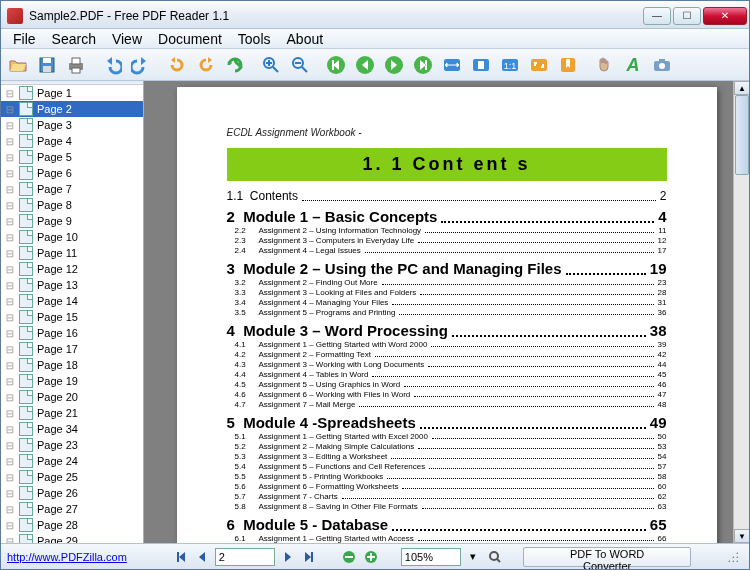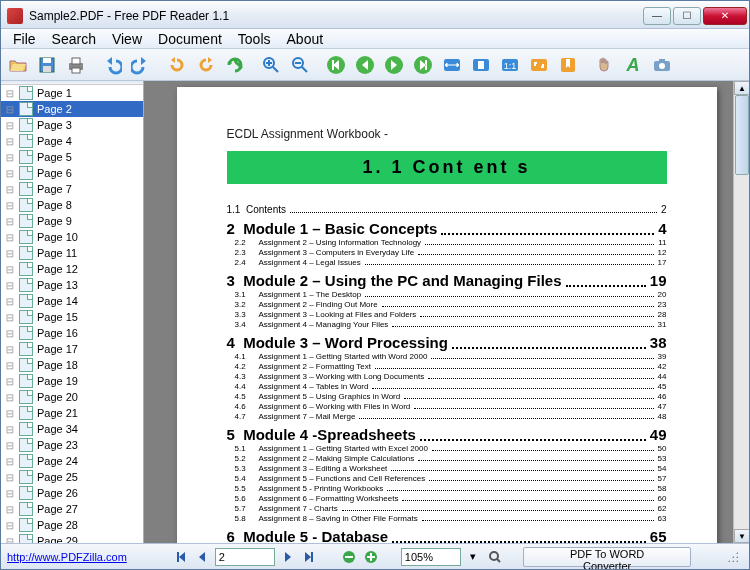--- a/index.html
+++ b/index.html
@@ -23,23 +23,23 @@
 .page-item.selected { background: #316ac5; color: #fff; }
 .page-item.selected .page-icon { filter: none; }
 .page-icon { width:14px; height:14px; background:#e8f0fa; border:1px solid #6a9; position:relative; }
 .page-icon::after { content:''; position:absolute; top:0;right:0;width:4px;height:4px;background:#fff;border-left:1px solid #6a9;border-bottom:1px solid #6a9;}
 .tree-line { width:10px; color:#999; text-align:center; font-size:10px;}
 .viewer { flex: 1; background: #808080; overflow: auto; position: relative; padding: 6px; }
 .vscroll { position:absolute; right:0; top:0; width:16px; height:100%; background:#e8e8e8; border-left:1px solid #bbb;}
 .vscroll-thumb { position:absolute; top:14px; width:14px; left:1px; height:80px; background:linear-gradient(to right,#dde8f5,#c0d4ec); border:1px solid #8aa; border-radius:2px;}
 .vscroll-btn { position:absolute; width:16px; height:14px; background:linear-gradient(to bottom,#f0f5fb,#d5e2f0); border:1px solid #aaa; display:flex;align-items:center;justify-content:center;font-size:8px;}
 .page-canvas { width: 540px; min-height: 640px; background: #fff; margin: 0 auto; box-shadow: 2px 2px 6px rgba(0,0,0,0.4); padding: 40px 50px; font-family: Arial, sans-serif; color:#000; font-size:9px;}
-.doc-hdr { font-size: 12px; color:#222; }
-.hdr-band { background: #22c55e; text-align:center; padding: 6px; margin: 10px 0 8px; font-size: 18px; font-weight: bold; letter-spacing: 3px;}
-.toc-mini { font-size: 10px; margin: 20px 0 2px; display:flex;}
+.doc-hdr { font-style: italic; font-size: 10px; color:#222; }
+.hdr-band { background: #84cc16; text-align:center; padding: 6px; margin: 10px 0 8px; font-size: 18px; font-weight: bold; letter-spacing: 3px;}
+.toc-mini { font-size: 12px; margin: 8px 0 2px; display:flex;}
 .toc-mini .ln { flex:1; border-bottom: 1px dotted #000; margin: 0 4px 2px;}
 .toc-major { font-size: 15px; font-weight: bold; display:flex; margin-top:5px;}
 .toc-major .ln { flex:1; border-bottom: 2px dotted #000; margin: 0 4px 2px;}
 .toc-item { font-size: 8px; display:flex; margin:1px 0 0 8px;}
 .toc-item .num { width:24px;}
 .toc-item .ln { flex:1; border-bottom: 1px dotted #000; margin: 0 4px 2px;}
 .statusbar { height: 26px; background: linear-gradient(to bottom,#f4f8fc,#dce6f2); border-top:1px solid #b0c0d8; display:flex; align-items:center; padding:0 6px; font-size:11px; gap:16px;}
 .statusbar a { color:#0000ee; text-decoration:underline; }
 .sb-seg { display:flex; align-items:center; gap:2px; padding:0 2px;}
 .sb-btn { width:20px; height:18px; display:flex;align-items:center;justify-content:center; border:1px solid transparent; border-radius:2px;}
@@ -389,42 +389,42 @@
             <span>Assignment 4 – Legal Issues</span>
             <span class="ln"></span>
             <span>17</span>
           </div>
           <div class="toc-major">
             <span>3&nbsp;&nbsp;Module 2 – Using the PC and Managing Files</span>
             <span class="ln"></span>
             <span>19</span>
           </div>
           <div class="toc-item">
-            <span class="num">3.1</span>
-            <span>Assignment 1 – The Desktop</span>
-            <span class="ln"></span>
-            <span>20</span>
-          </div>
-          <div class="toc-item">
             <span class="num">3.2</span>
             <span>Assignment 2 – Finding Out More</span>
             <span class="ln"></span>
             <span>23</span>
           </div>
           <div class="toc-item">
             <span class="num">3.3</span>
             <span>Assignment 3 – Looking at Files and Folders</span>
             <span class="ln"></span>
             <span>28</span>
           </div>
           <div class="toc-item">
             <span class="num">3.4</span>
             <span>Assignment 4 – Managing Your Files</span>
             <span class="ln"></span>
             <span>31</span>
+          </div>
+          <div class="toc-item">
+            <span class="num">3.5</span>
+            <span>Assignment 5 – Programs and Printing</span>
+            <span class="ln"></span>
+            <span>36</span>
           </div>
           <div class="toc-major">
             <span>4&nbsp;&nbsp;Module 3 – Word Processing</span>
             <span class="ln"></span>
             <span>38</span>
           </div>
           <div class="toc-item">
             <span class="num">4.1</span>
             <span>Assignment 1 – Getting Started with Word 2000</span>
             <span class="ln"></span>

